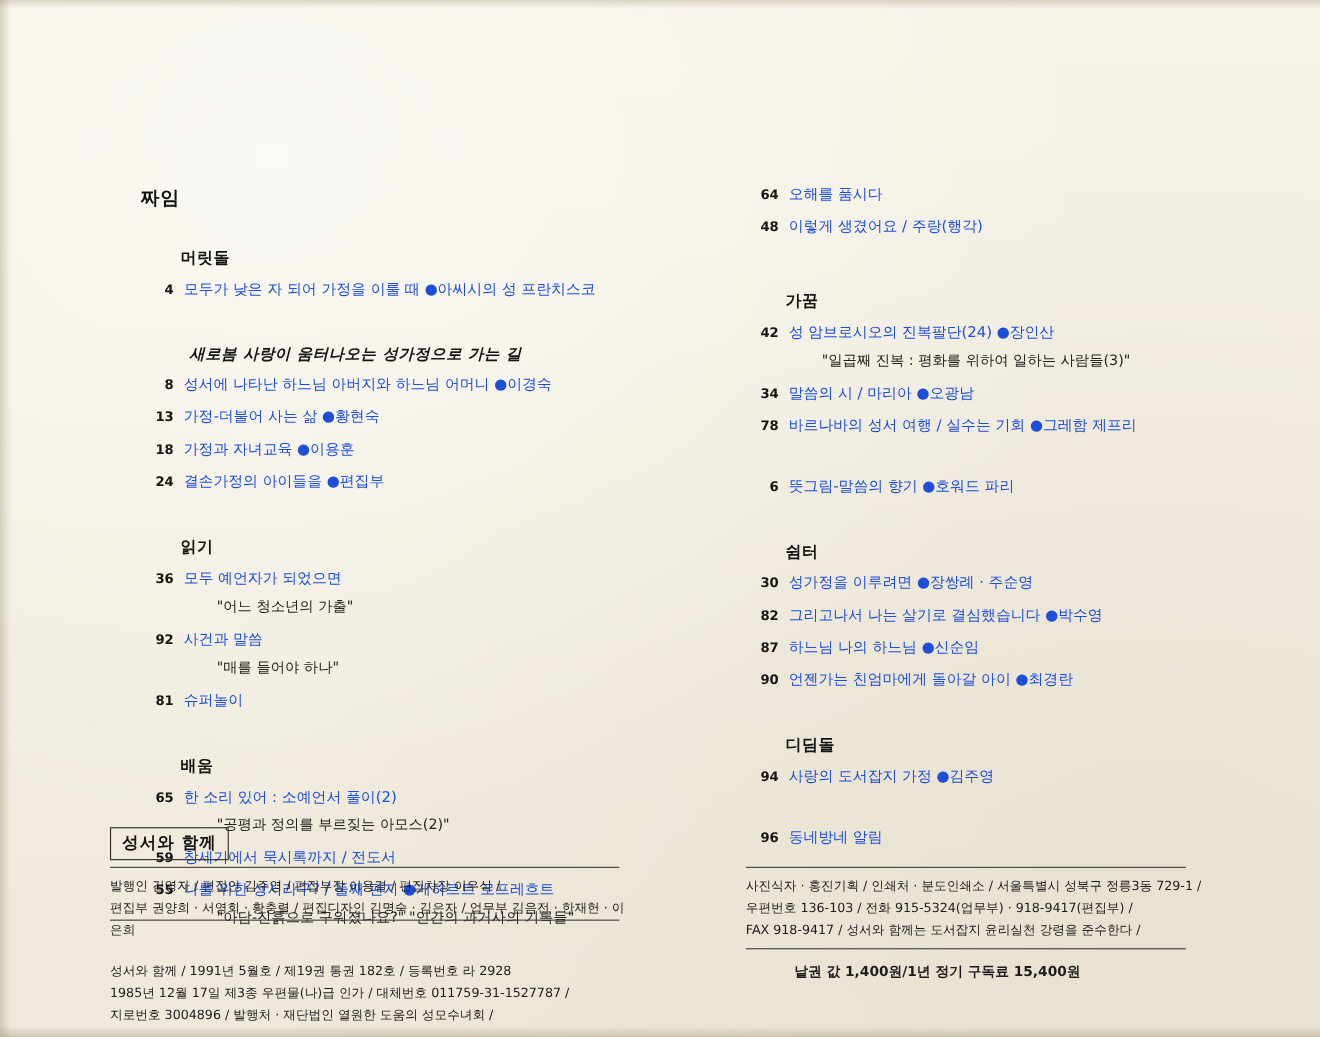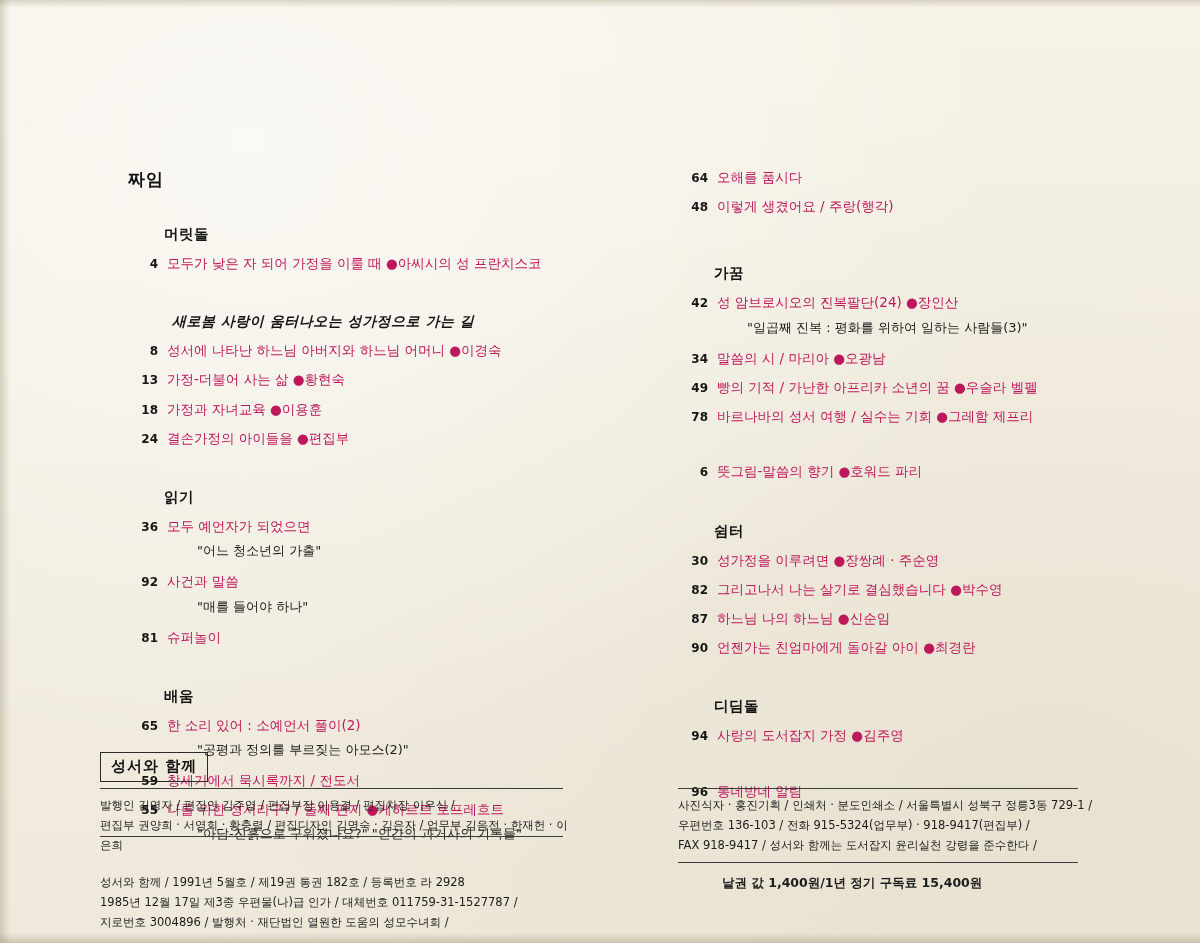--- a/index.html
+++ b/index.html
@@ -91,21 +91,21 @@
   .entry .pg {
     width: 30px;
     flex: 0 0 30px;
     text-align: right;
     font-weight: bold;
     font-size: 12px;
     padding-right: 9px;
     color: #151515;
   }
   .entry .txt {
-    color: #be185d;
+    color: #1d4ed8;
   }
   .subline {
     margin: -4px 0 12px 69px;
     font-size: 13px;
     color: #202020;
   }
 
   
   .logo-box {
     position: absolute;
@@ -245,24 +245,20 @@
         <div class="entry">
           <span class="pg">42</span>
           <span class="txt">성 암브로시오의 진복팔단(24) ●장인산</span>
         </div>
         <div class="subline">"일곱째 진복 : 평화를 위하여 일하는 사람들(3)"</div>
         <div class="entry">
           <span class="pg">34</span>
           <span class="txt">말씀의 시 / 마리아 ●오광남</span>
         </div>
         <div class="entry">
-          <span class="pg">49</span>
-          <span class="txt">빵의 기적 / 가난한 아프리카 소년의 꿈 ●우술라 벨펠</span>
-        </div>
-        <div class="entry">
           <span class="pg">78</span>
           <span class="txt">바르나바의 성서 여행 / 실수는 기회 ●그레함 제프리</span>
         </div>
       </div>
 
       <div class="spacer-md"></div>
 
       <div class="section">
         <div class="entry">
           <span class="pg">6</span>

